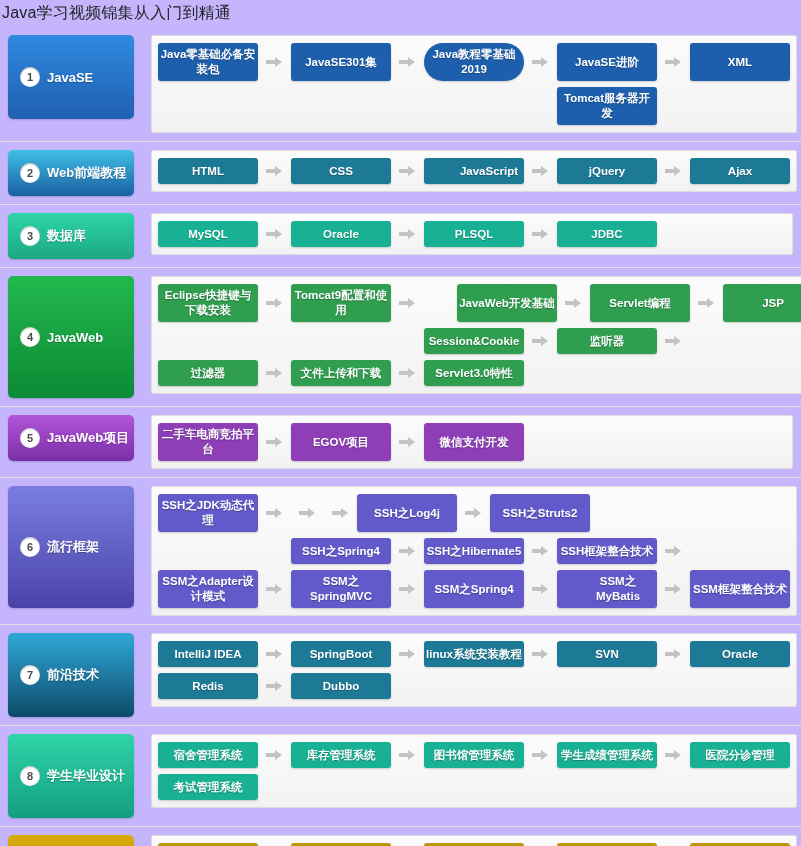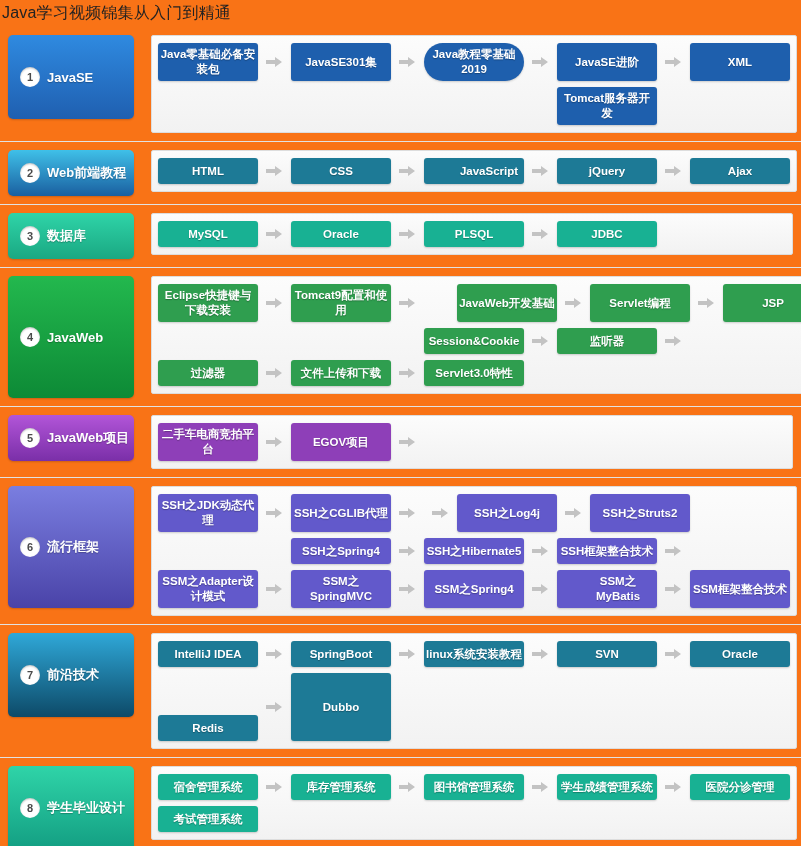--- a/index.html
+++ b/index.html
@@ -6,21 +6,21 @@
   html, body {
     margin: 0; padding: 0;
     background: #ffffff;
     font-family: "Liberation Sans", "DejaVu Sans", sans-serif;
   }
   #page {
     position: relative;
     width: 801px;
     height: 846px;
     overflow: hidden;
-    background: #f97316;
+    background: #c4b5fd;
   }
   #page-title {
     font-size: 16px;
     color: #222222;
     padding: 3px 0 4px 2px;
     line-height: 20px;
     font-weight: 400;
     letter-spacing: .2px;
   }
 
@@ -338,37 +338,37 @@
               <svg width="17" height="12" viewBox="0 0 17 12" aria-hidden="true">
                 <path d="M0 4h9V1l7 5-7 5V8H0z" fill="#c3c3c3"></path>
               </svg>
             </div>
             <div class="node" style="background: rgb(142, 63, 184);">EGOV项目</div>
             <div class="arrow">
               <svg width="17" height="12" viewBox="0 0 17 12" aria-hidden="true">
                 <path d="M0 4h9V1l7 5-7 5V8H0z" fill="#c3c3c3"></path>
               </svg>
             </div>
+            <div class="node" style="background: rgb(142, 63, 184);">微信支付开发</div>
           </div>
         </div>
       </div>
       <div class="section">
         <div class="cat" style="background: linear-gradient(rgb(122, 126, 224) 0%, rgb(74, 67, 168) 100%); min-height: 122px;">
           <span class="num">6</span>
           <span class="catlabel">流行框架</span>
         </div>
         <div class="panel">
           <div class="row">
             <div class="node" style="background: rgb(98, 89, 203);">SSH之JDK动态代理</div>
             <div class="arrow">
               <svg width="17" height="12" viewBox="0 0 17 12" aria-hidden="true">
                 <path d="M0 4h9V1l7 5-7 5V8H0z" fill="#c3c3c3"></path>
               </svg>
             </div>
-            <div class="node" style="background: rgb(98, 89, 203);">SSH之CGLIB代理</div>
             <div class="arrow">
               <svg width="17" height="12" viewBox="0 0 17 12" aria-hidden="true">
                 <path d="M0 4h9V1l7 5-7 5V8H0z" fill="#c3c3c3"></path>
               </svg>
             </div>
             <div class="arrow">
               <svg width="17" height="12" viewBox="0 0 17 12" aria-hidden="true">
                 <path d="M0 4h9V1l7 5-7 5V8H0z" fill="#c3c3c3"></path>
               </svg>
             </div>
@@ -463,21 +463,21 @@
             </div>
             <div class="node" style="background: rgb(29, 122, 150);">SVN</div>
             <div class="arrow">
               <svg width="17" height="12" viewBox="0 0 17 12" aria-hidden="true">
                 <path d="M0 4h9V1l7 5-7 5V8H0z" fill="#c3c3c3"></path>
               </svg>
             </div>
             <div class="node" style="background: rgb(29, 122, 150);">Oracle</div>
           </div>
           <div class="row">
-            <div class="node" style="background: rgb(29, 122, 150); margin-top: 42px;">Redis</div>
+            <div class="node" style="background: rgb(29, 122, 150);">Redis</div>
             <div class="arrow">
               <svg width="17" height="12" viewBox="0 0 17 12" aria-hidden="true">
                 <path d="M0 4h9V1l7 5-7 5V8H0z" fill="#c3c3c3"></path>
               </svg>
             </div>
             <div class="node" style="background: rgb(29, 122, 150);">Dubbo</div>
           </div>
         </div>
       </div>
       <div class="section">

